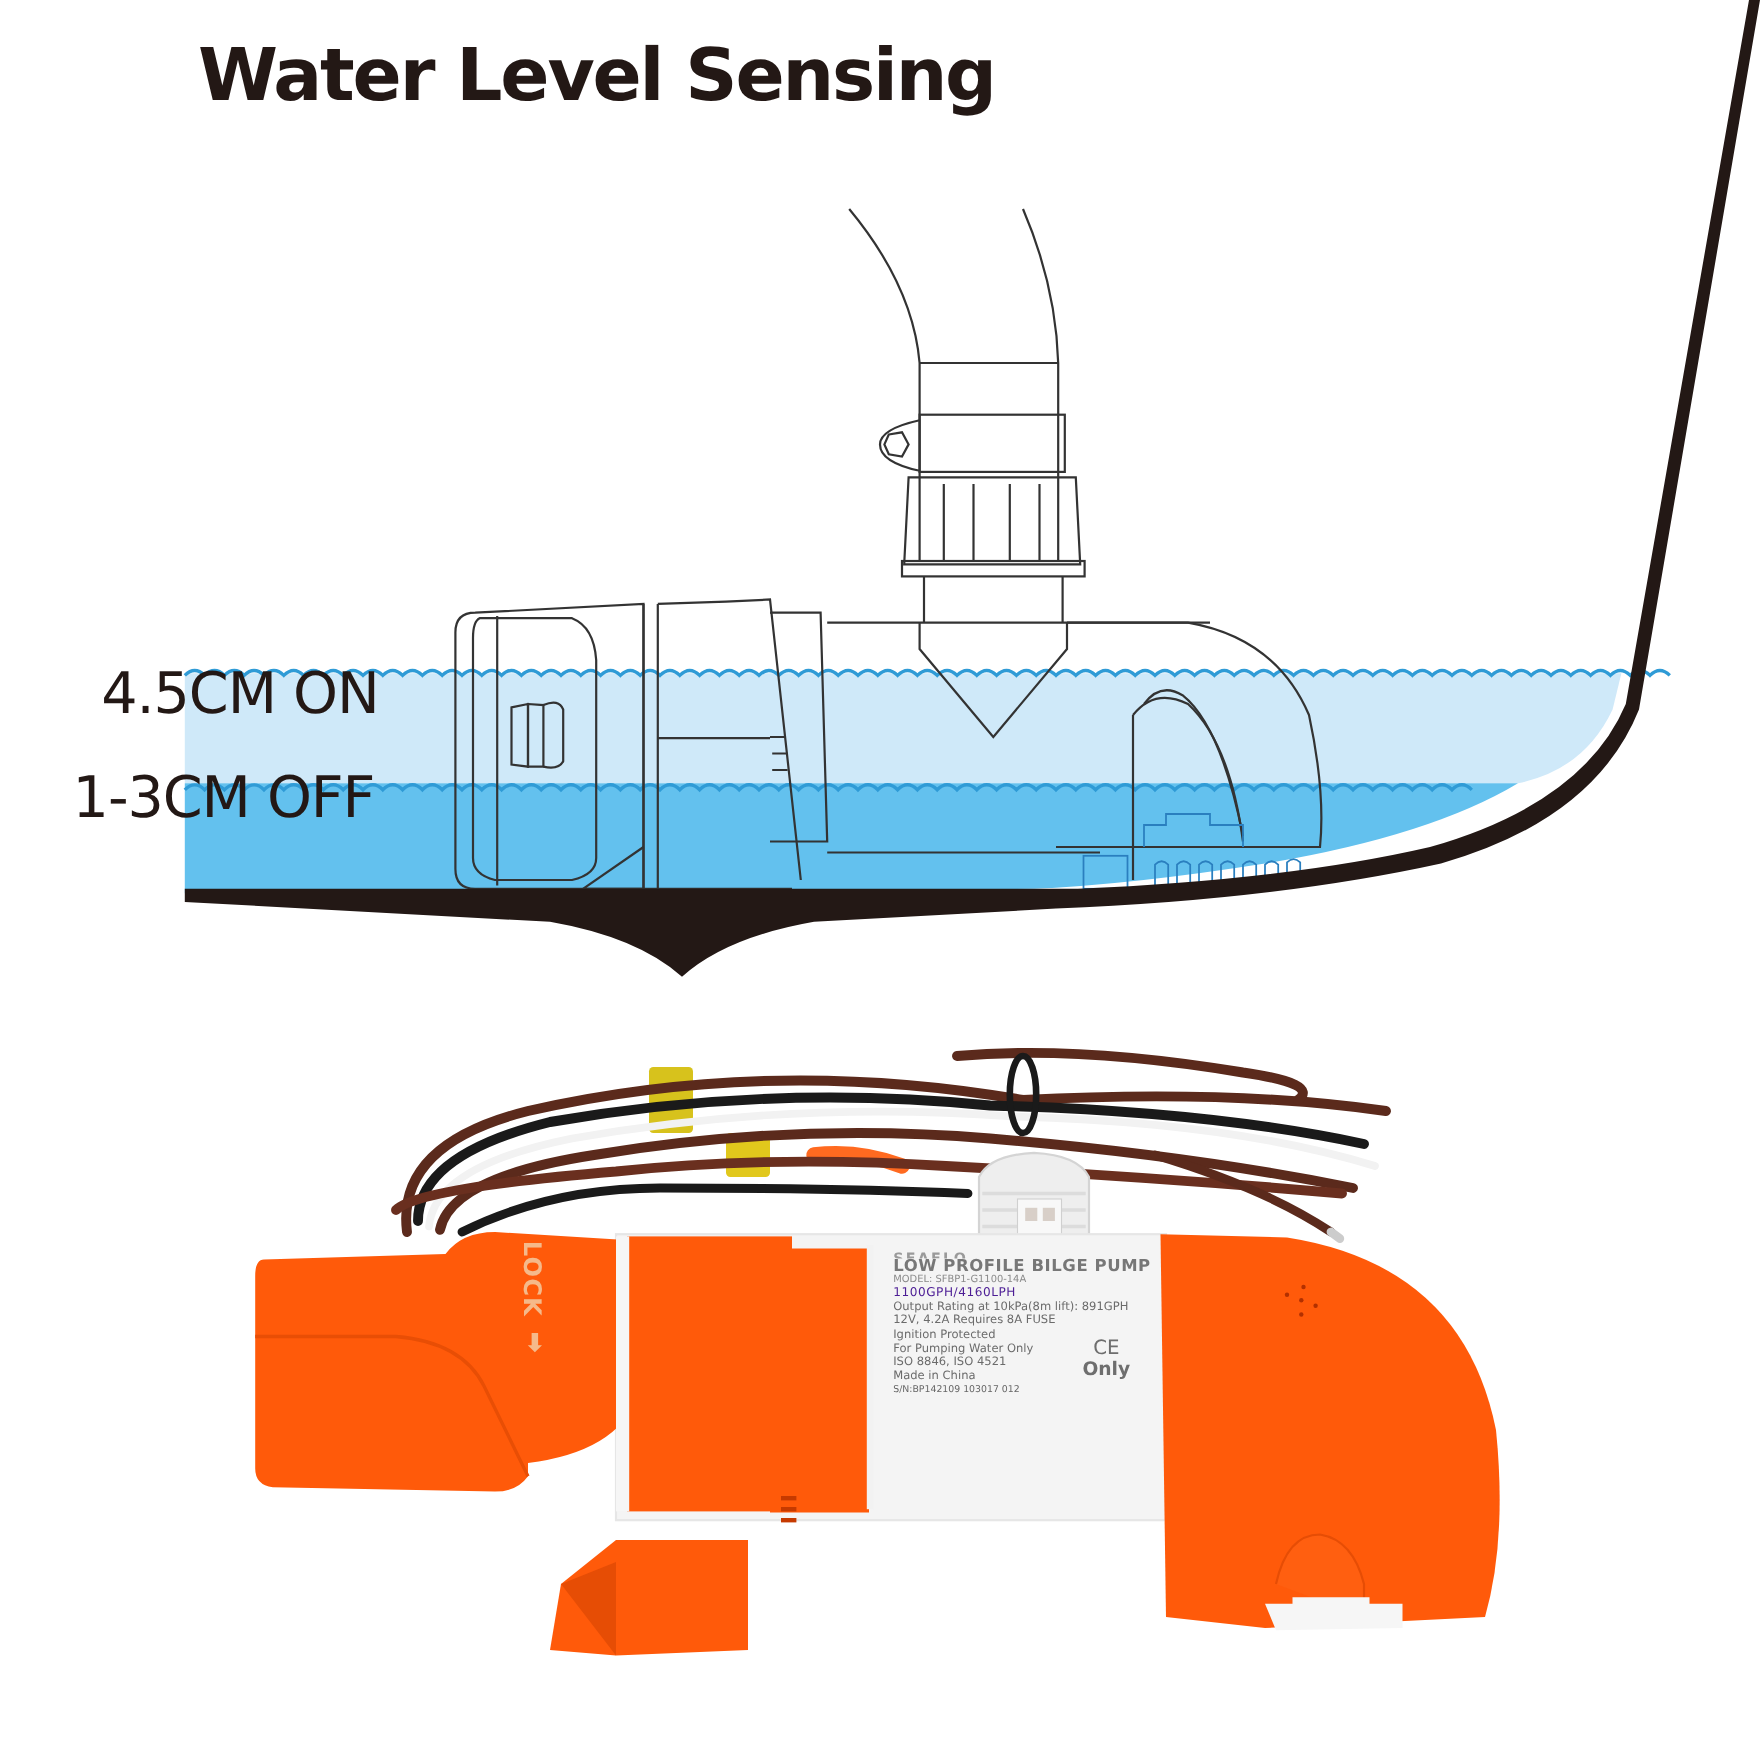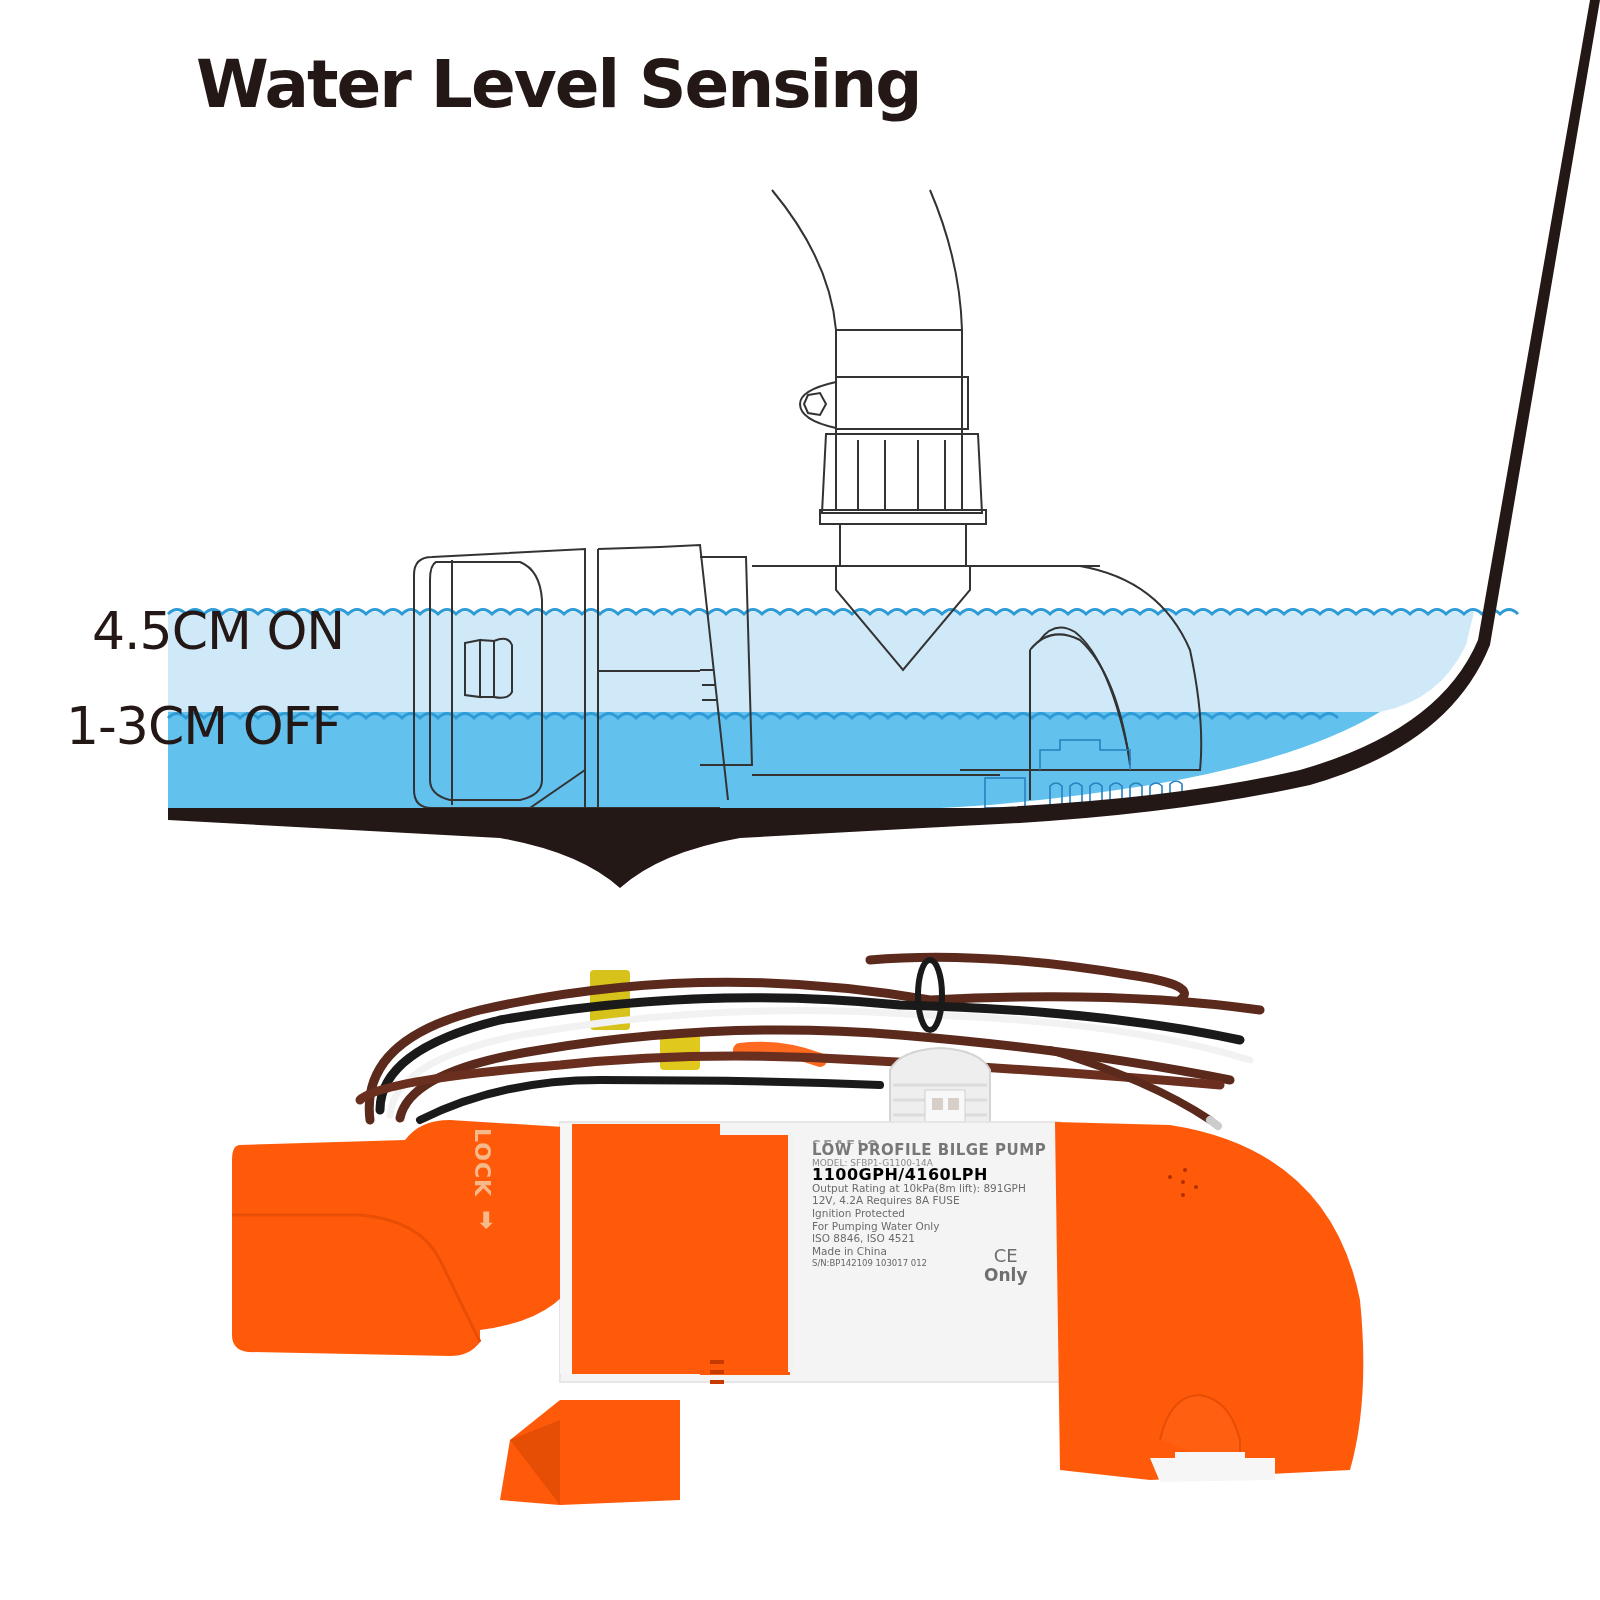--- a/index.html
+++ b/index.html
@@ -1,29 +1,29 @@
 <!DOCTYPE html>
 <html><head>
 <meta charset="utf-8">
 <style>
   html,body{margin:0;padding:0;background:#ffffff;}
   body{width:1600px;height:1600px;position:relative;overflow:hidden;font-family:"Liberation Sans",sans-serif;}
-  .title{position:absolute;left:180px;top:36px;font-family:"DejaVu Sans",sans-serif;font-weight:bold;font-size:66px;letter-spacing:-2px;color:#231815;margin:16px;line-height:1;}
+  .title{position:absolute;left:180px;top:36px;font-family:"DejaVu Sans",sans-serif;font-weight:bold;font-size:66px;letter-spacing:-2px;color:#231815;margin:0;line-height:1;}
   svg.diagram{position:absolute;left:0;top:0;width:1600px;height:900px;}
   .level-label{position:absolute;font-family:"DejaVu Sans",sans-serif;font-size:52px;color:#231815;letter-spacing:-1px;line-height:1;}
   .on-label{left:92px;top:605px;}
   .off-label{left:66px;top:700px;}
   svg.photo{position:absolute;left:0;top:900px;width:1600px;height:700px;}
   .pump-label{position:absolute;left:812px;top:1138px;width:270px;color:#6b6b6b;font-family:"DejaVu Sans",sans-serif;font-size:10.5px;line-height:12.6px;}
   .pump-label .brand{font-weight:bold;font-size:13px;color:#9a9a9a;letter-spacing:2px;height:6px;overflow:hidden;line-height:13px;}
   .pump-label .sub{font-weight:bold;font-size:15px;color:#777;letter-spacing:.5px;}
   .pump-label .model{font-size:9px;color:#8a8a8a;}
-  .pump-label .flow{font-weight:bold;font-size:16px;color:#000000;letter-spacing:.5px;}
+  .pump-label .flow{font-weight:normal;font-size:11px;color:#4c1d95;letter-spacing:.5px;}
   .pump-label .sn{font-size:8.5px;color:#666;}
-  .cert{position:absolute;left:984px;top:1216px;color:#6e6e6e;font-family:"DejaVu Sans",sans-serif;text-align:center;margin-top:30px;}
+  .cert{position:absolute;left:984px;top:1216px;color:#6e6e6e;font-family:"DejaVu Sans",sans-serif;text-align:center;}
   .cert .ce{font-size:18px;line-height:20px;}
   .cert .rohs{font-size:17px;font-weight:bold;line-height:18px;}
   .lock{position:absolute;left:470px;top:1128px;color:#f5b98a;font-family:"DejaVu Sans",sans-serif;font-weight:bold;font-size:22px;writing-mode:vertical-rl;letter-spacing:1px;}
   .lock-arrow{position:absolute;left:477px;top:1210px;color:#f5b98a;font-size:22px;font-weight:bold;line-height:1;}
 </style>
 </head>
 <body>
 
 <h1 class="title">Water Level Sensing</h1>
 

